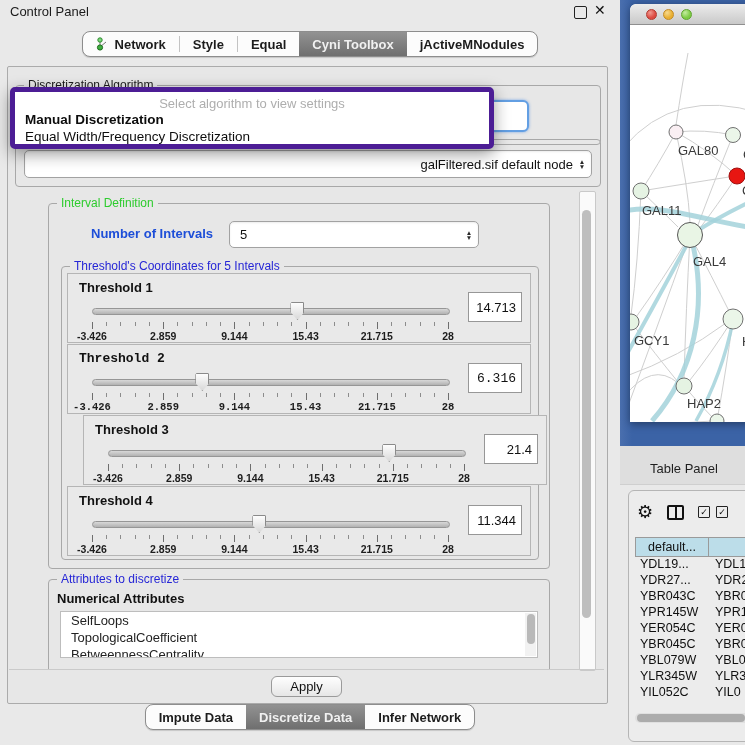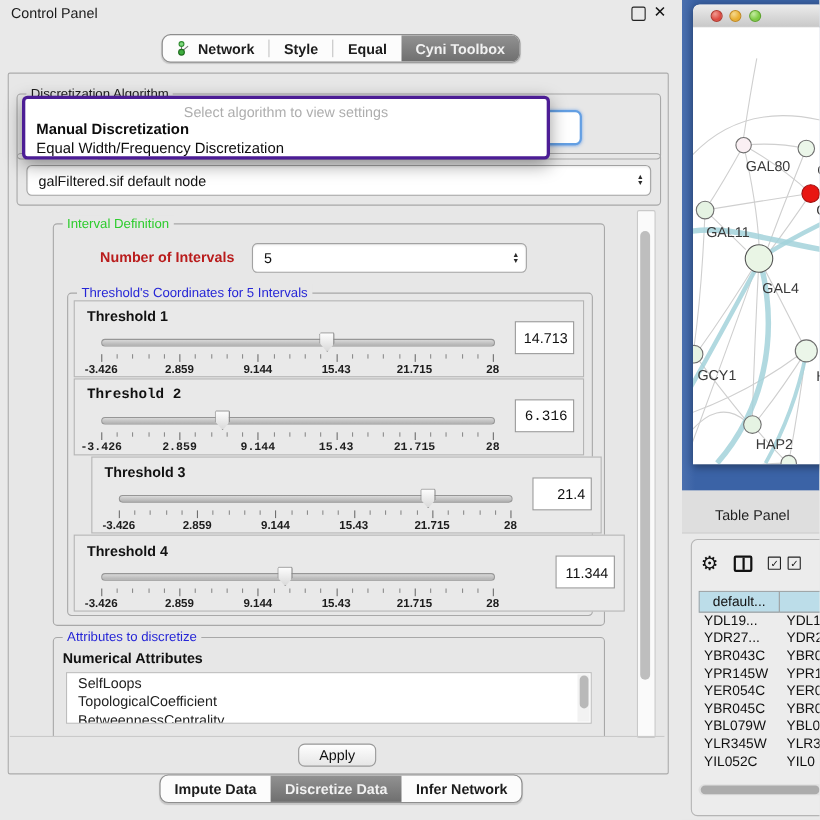--- a/index.html
+++ b/index.html
@@ -37,35 +37,35 @@
   .lab-blue{color:#2626D6;}
 
   
   .combo{position:absolute;background:#fff;border:1px solid #A2A2A2;border-radius:5px;display:flex;align-items:center;font-size:13px;color:#111;box-shadow:inset 0 1px 2px rgba(0,0,0,.08);}
   .combo .val{flex:1;padding-left:10px;white-space:nowrap;overflow:hidden;}
   .stepper{width:18px;display:flex;flex-direction:column;align-items:center;justify-content:center;line-height:5px;font-size:6.5px;color:#2a2a2a;}
 
   
   #alg-group{left:7px;top:18px;width:584px;height:58px;}
   #combo-fragment{left:463px;top:33px;width:54px;height:28px;background:#fff;border:2px solid #639FE3;border-radius:6px;box-shadow:0 0 3px rgba(90,150,230,.8);}
-  #alg-popup{left:12px;top:20px;width:474px;height:52px;background:#fff;border:3px solid #4c1d95;border-radius:5px;box-shadow:0 5px 16px rgba(0,0,0,.4);z-index:40;}
+  #alg-popup{left:2px;top:20px;width:474px;height:52px;background:#fff;border:5px solid #4c1d95;border-radius:5px;box-shadow:0 5px 16px rgba(0,0,0,.4);z-index:40;}
   #alg-popup .hint{text-align:center;color:#AEAEAE;font-size:13px;padding-top:4px;}
   #alg-popup .opt{font-size:13.5px;color:#0d0d0d;padding:1px 0 1px 10px;}
   #alg-popup .opt.b{font-weight:bold;}
 
   
-  #table-data-group{left:7px;top:72px;width:584px;height:46px;}
+  #table-data-group{left:7px;top:72px;width:584px;height:46px;text-align:right;}
 
   
   #scroll-area{left:5px;top:124px;width:566px;height:478px;overflow:hidden;}
   #vscroll{left:571px;top:124px;width:15px;height:478px;background:#FAFAFA;border:1px solid #C9C9C9;border-radius:2px;}
   #vscroll .thumb{position:absolute;left:2px;top:18px;width:9px;height:408px;background:#BEBEBE;border-radius:6px;}
 
   #interval-group{left:35px;top:12px;width:500px;height:364px;background:#E7E7E7;}
-  #noi-label{left:42px;top:22px;font-size:13px;font-weight:bold;color:#b91c1c;}
+  #noi-label{left:42px;top:22px;font-size:13px;font-weight:bold;color:#1d4ed8;}
   #noi-spinner{left:180px;top:17px;width:248px;height:25px;}
 
   #thr-group{left:12px;top:62px;width:476px;height:292px;}
   .th-row{position:absolute;left:5px;width:462px;height:68px;border:1px solid #B5B5B5;background:#E9E9E9;}
   .th-label{position:absolute;left:11px;top:6px;font-size:13px;font-weight:bold;color:#111;}
   .slider{position:absolute;left:24px;top:26px;width:356px;height:40px;}
   .track{position:absolute;left:0;top:8px;width:100%;height:5px;background:linear-gradient(#D8D8D8,#B2B2B2);border:1px solid #969696;border-radius:4px;}
   .thumb-sl{position:absolute;top:2px;width:14px;height:18px;background:linear-gradient(#FDFDFD,#D9D9D9);border:1px solid #8a8a8a;box-sizing:border-box;clip-path:polygon(8% 0,92% 0,100% 10%,100% 55%,50% 100%,0 55%,0 10%);}
   .ticks{position:absolute;left:0;top:22px;width:100%;height:8px;}
   .ticks span{position:absolute;top:0;width:1px;background:#8C8C8C;height:4px;}
@@ -142,20 +142,23 @@
       <div class="vsep"></div>
       <div class="item">
           <span>Style</span>
         </div>
       <div class="vsep"></div>
       <div class="item">
           <span>Equal</span>
         </div>
       <div class="item sel">
           <span>Cyni Toolbox</span>
+        </div>
+      <div class="item">
+          <span>jActiveMNodules</span>
         </div>
     </div>
   </div>
 
   <div id="outer-panel" class="abs">
 
     <div id="alg-group" class="group">
       <div class="group-label lab-dark">Discretization Algorithm</div>
     </div>
     <div id="combo-fragment" class="abs"></div>
@@ -322,21 +325,21 @@
                   <span style="left: 20%;">2.859</span>
                   <span style="left: 40%;">9.144</span>
                   <span style="left: 60%;">15.43</span>
                   <span style="left: 80%;">21.715</span>
                   <span style="left: 100%;">28</span>
                 </div>
             </div>
             <div class="th-value">21.4</div>
           </div>
 
-          <div class="th-row" style="top:219px;padding-left:37px;">
+          <div class="th-row" style="top:219px;">
             <div class="th-label">Threshold 4</div>
             <div class="slider">
               <div class="track"></div>
               <div class="thumb-sl" style="left: calc(47% - 7px);"></div>
               <div class="ticks">
                   <span class="major" style="left: 0%;"></span>
                   <span style="left: 4%;"></span>
                   <span style="left: 8%;"></span>
                   <span style="left: 12%;"></span>
                   <span style="left: 16%;"></span>

